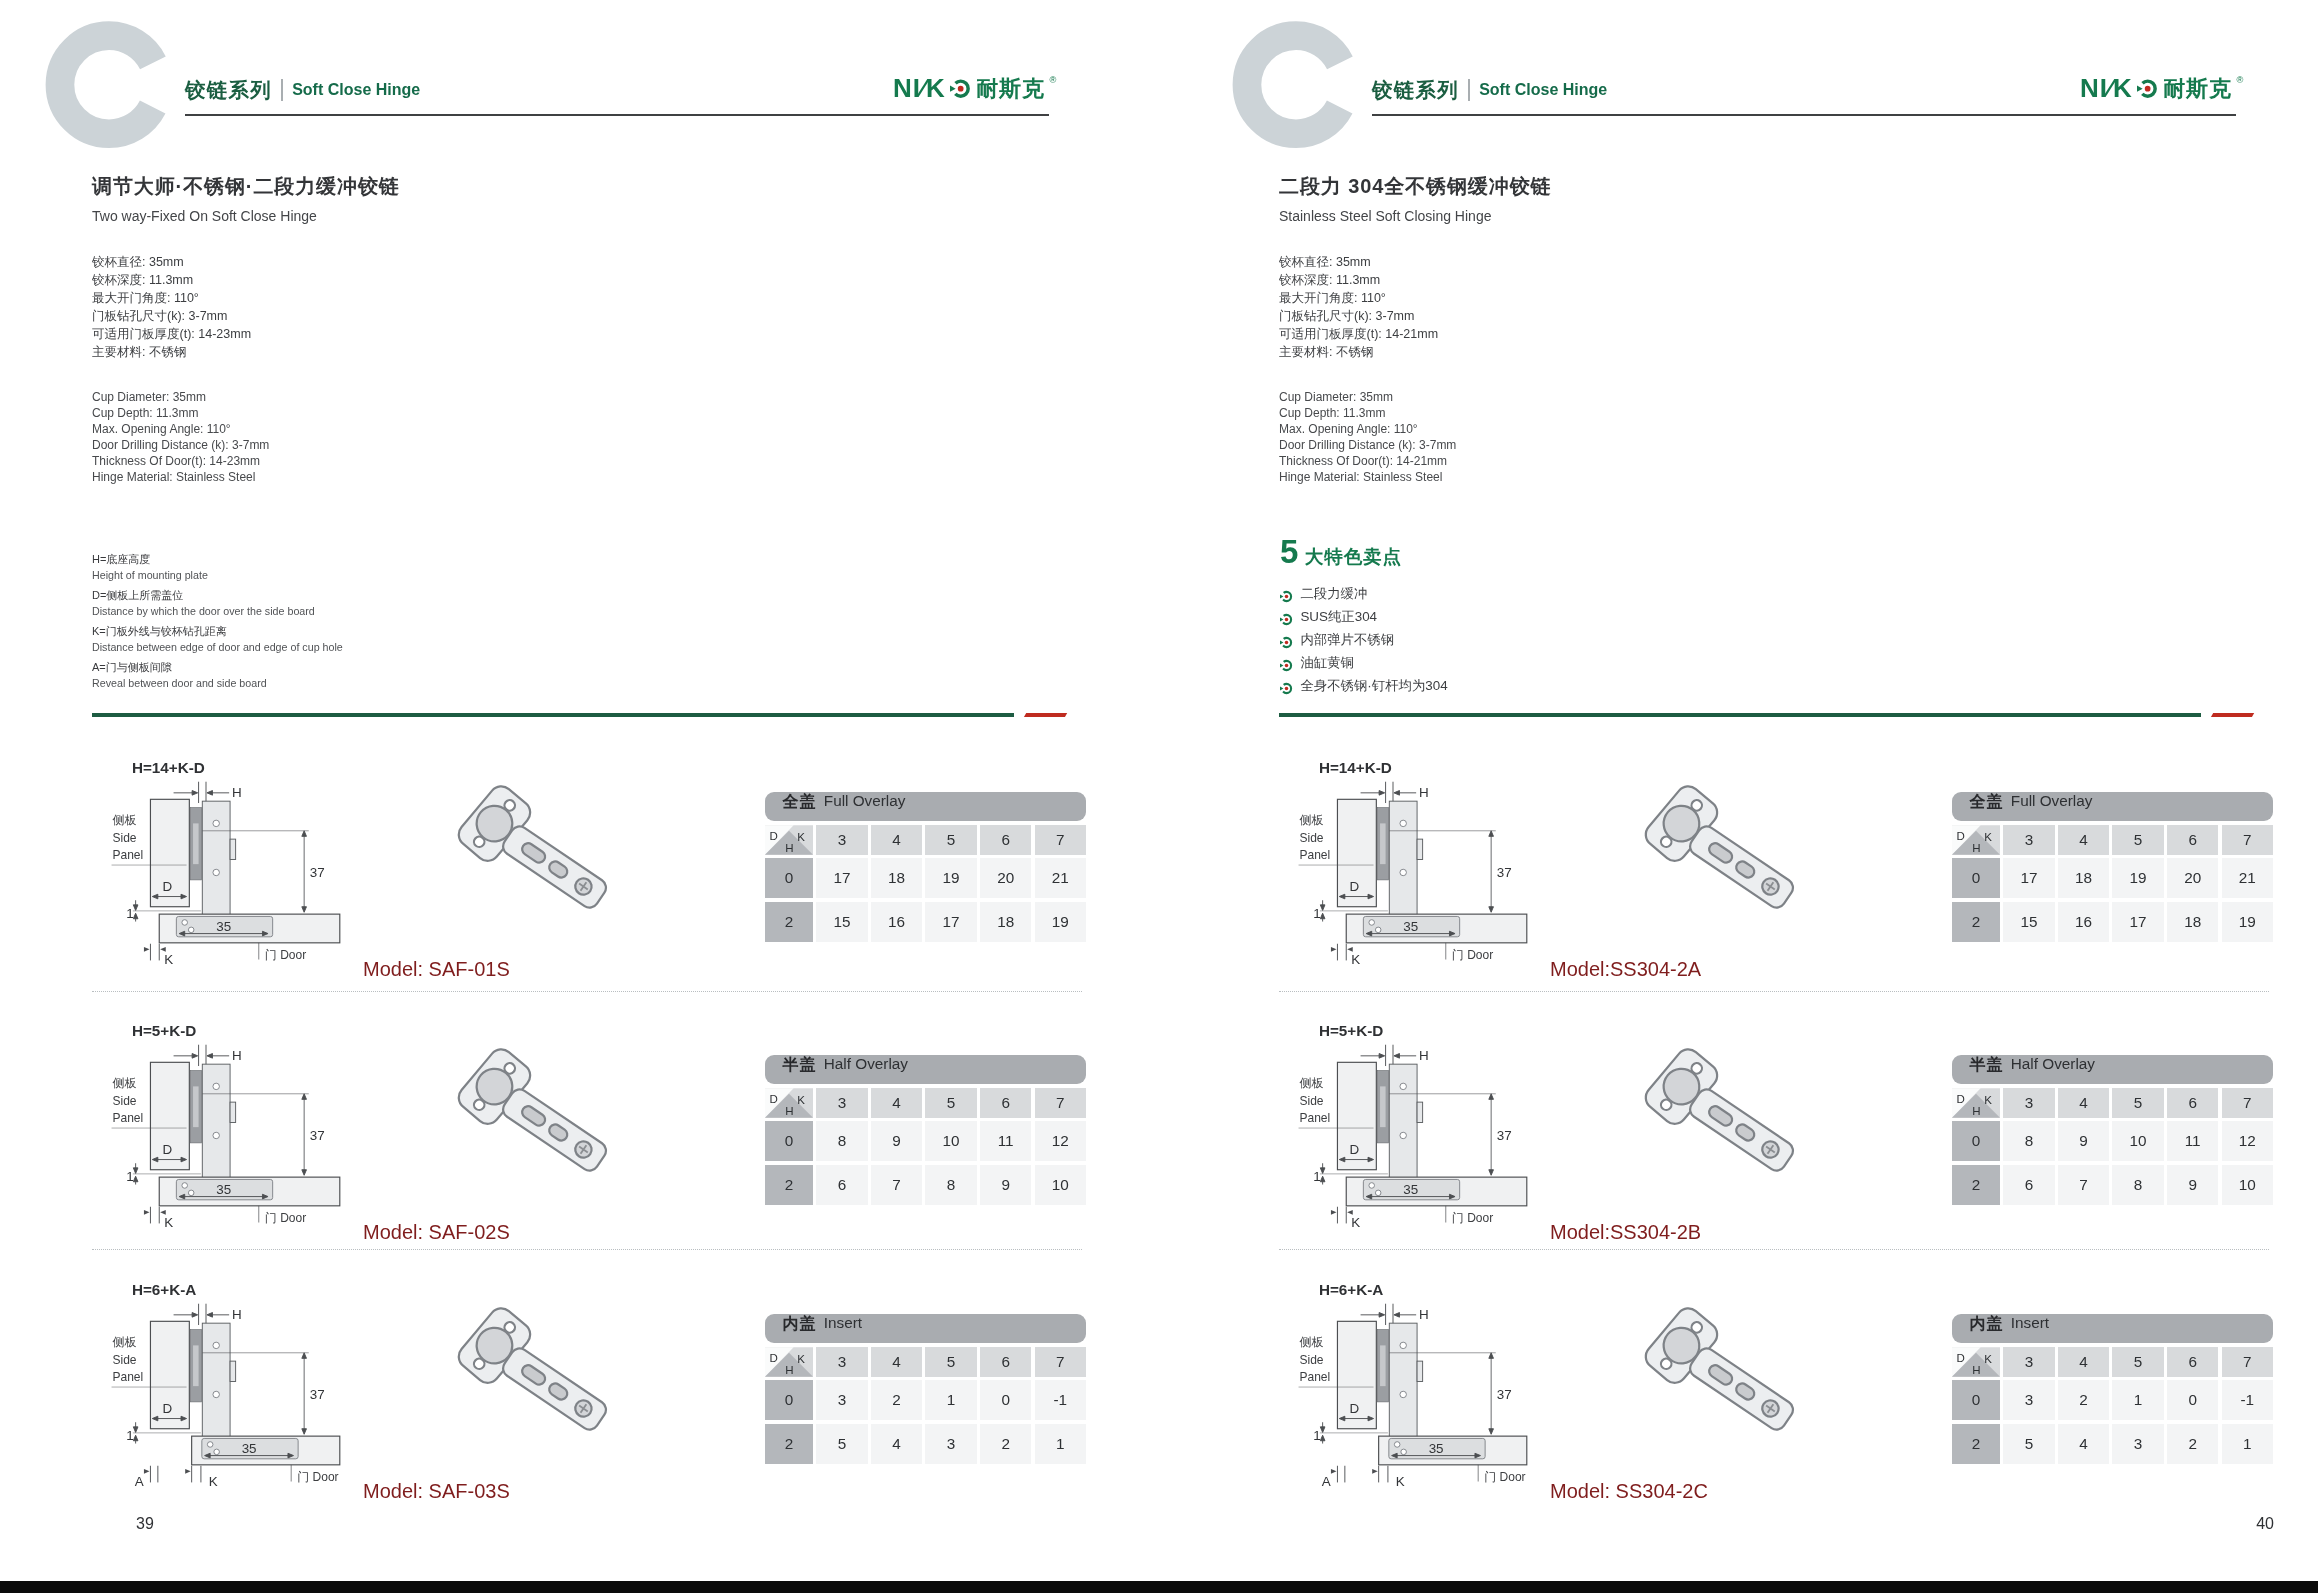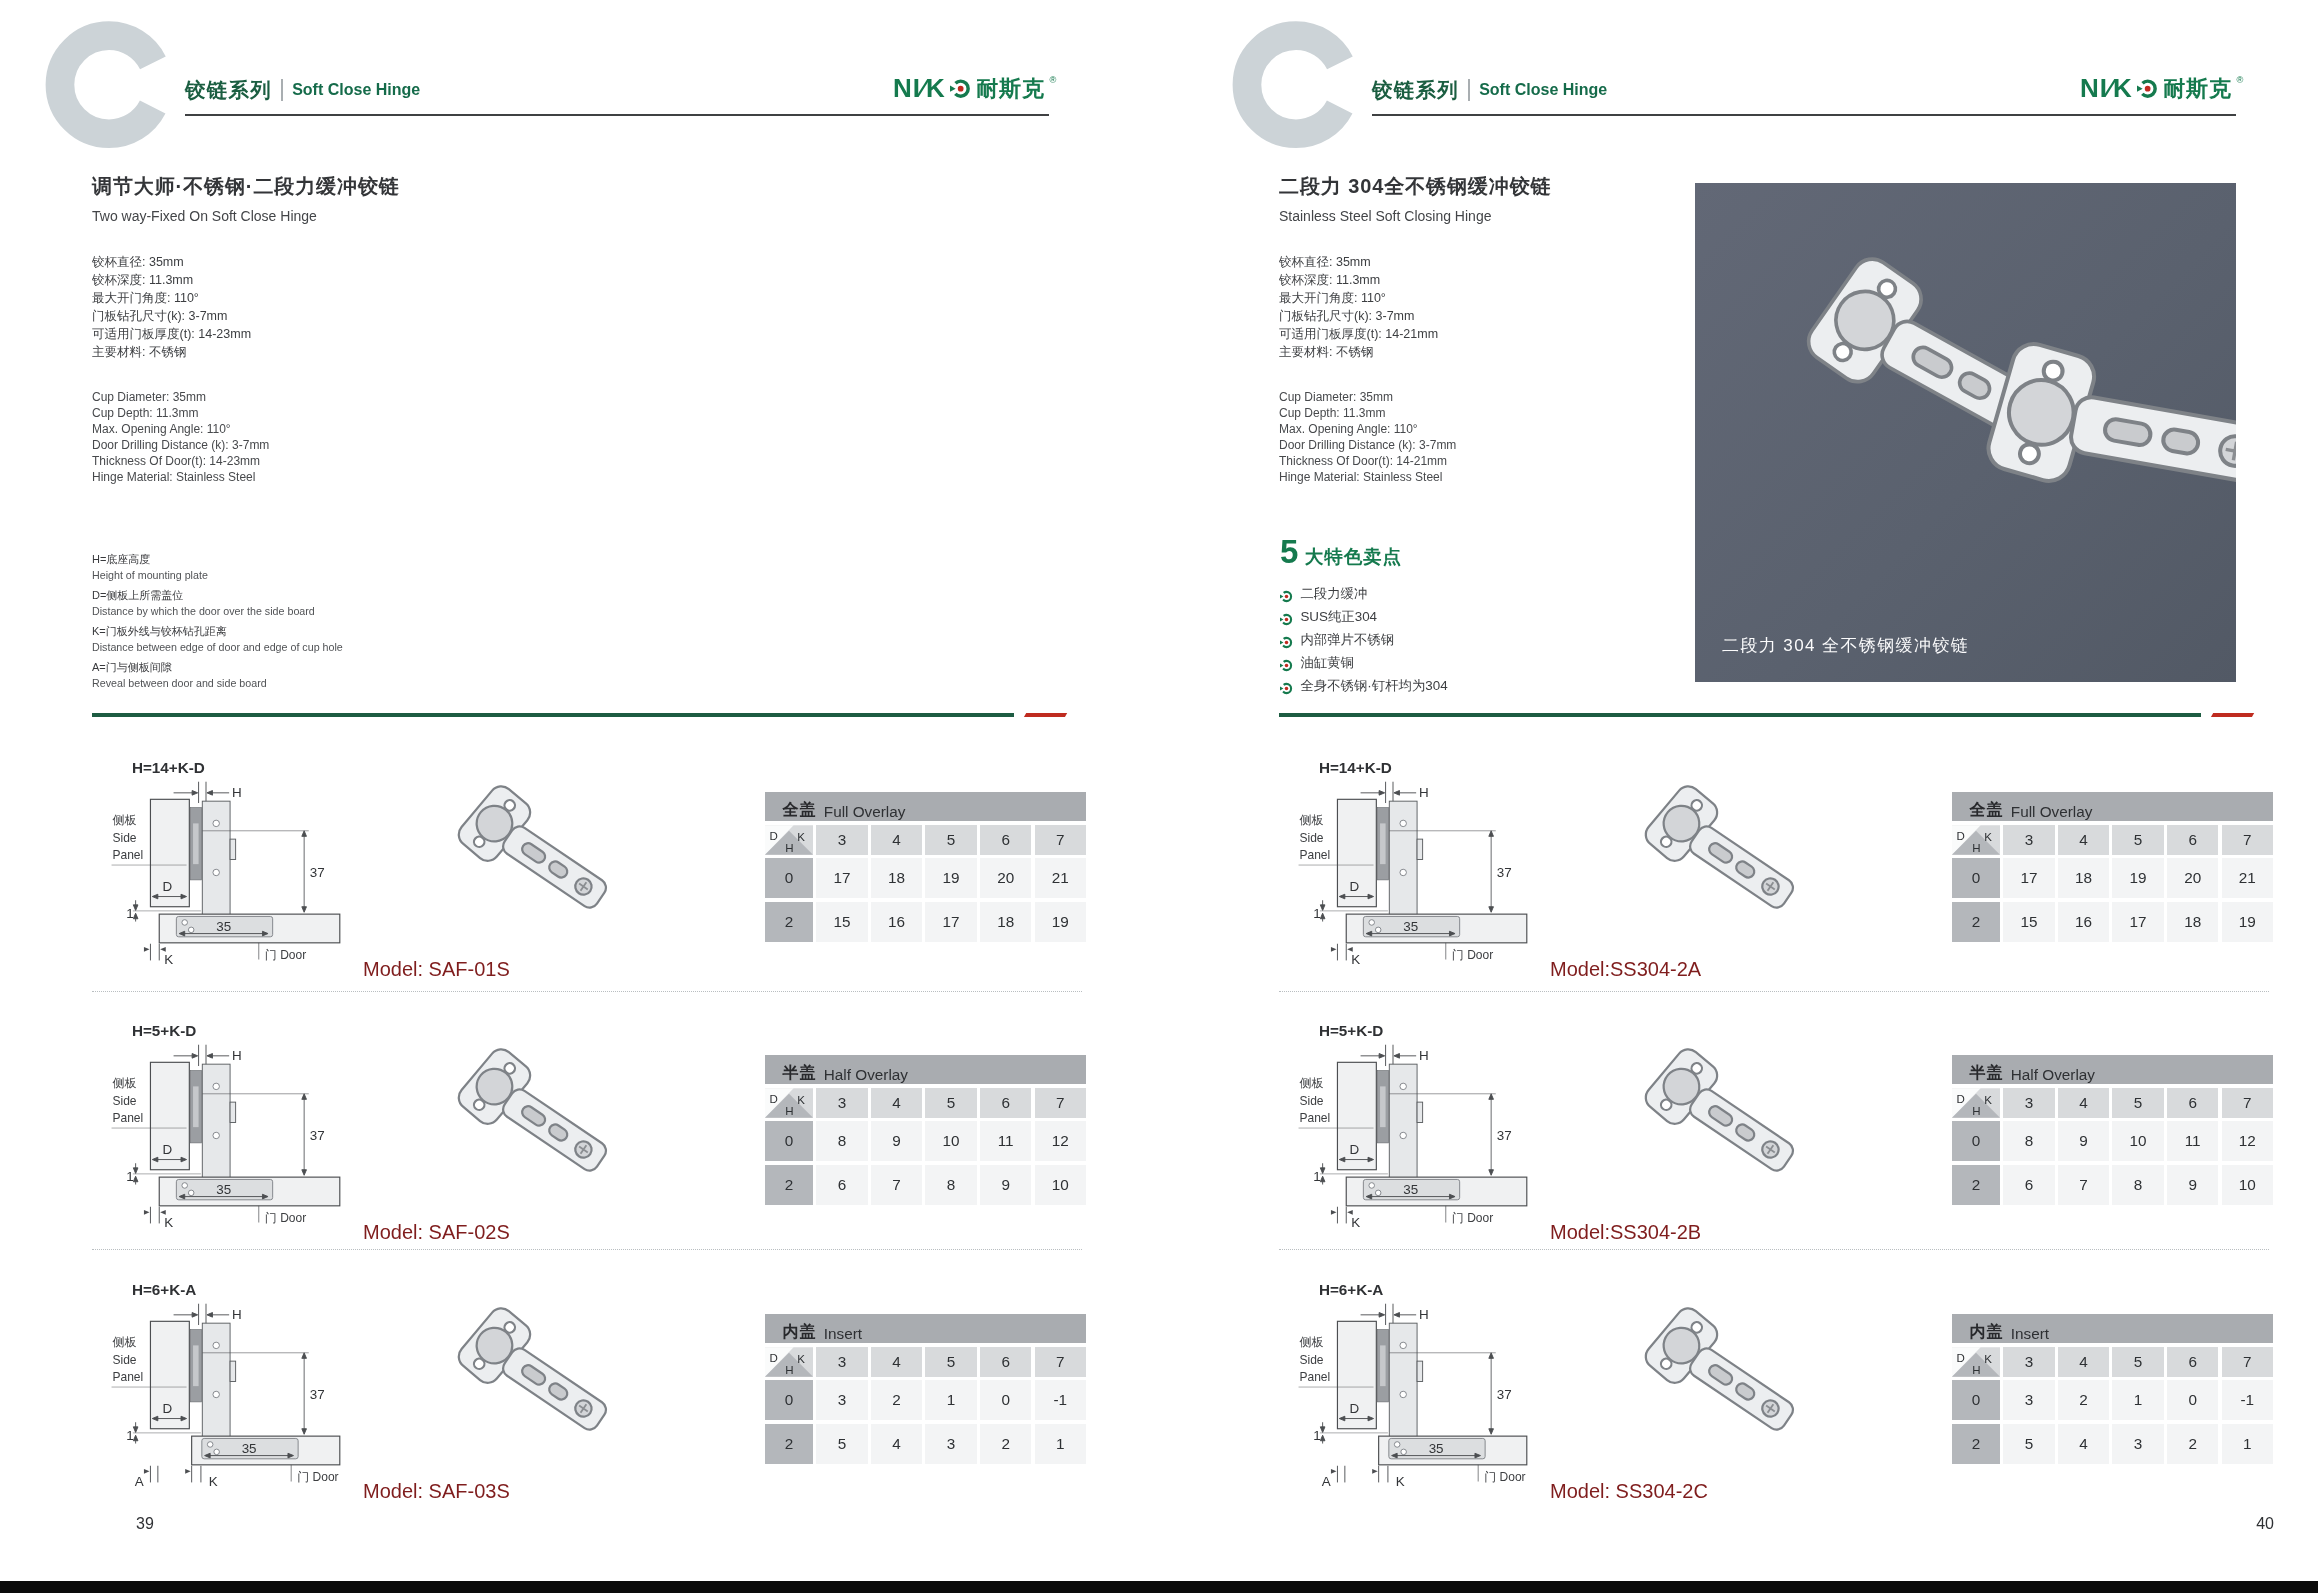--- a/index.html
+++ b/index.html
@@ -54,21 +54,21 @@
   .divider { position:absolute; left:92px; top:713px; width:990px; height:4.2px; }
   .divider .gr { position:absolute; left:0; top:0; width:922px; height:4.2px; background:#1d5c42; }
   .divider .rd { position:absolute; left:933px; top:0; width:41px; height:4.2px; background:#bf2b1f; transform:skewX(-30deg); }
 
   
   .product-row { position:absolute; left:92px; width:990px; height:260px; }
   .diag-slot  { position:absolute; left:14px; top:4.6px; width:250px; height:213px; }
   .hinge-slot { position:absolute; left:306px; top:18.5px; width:269px; height:181px; }
   .model { position:absolute; left:271px; top:210px; font-size:20px; color:#7f1d1d; }
   .ptable { position:absolute; left:673px; top:44px; width:321px; }
-  .pt-title { height:29px; background:#a9acb0; display:flex; align-items:flex-end; padding-left:17.6px; gap:7.4px; }
+  .pt-title { height:29px; background:#a9acb0; display:flex; align-items:flex-start; padding-left:17.6px; gap:7.4px;border-radius:9px; }
   .pt-cn { font-size:16px; font-weight:700; color:#28292c; letter-spacing:0.9px; }
   .pt-en { font-size:15.3px; font-weight:500; color:#2e3033; }
   .pt-grid { margin-top:3.7px; display:grid; grid-template-columns:48px repeat(5,1fr);
              grid-template-rows:30px 40px 40px; column-gap:3.2px; row-gap:3.7px; }
   .pt-grid .cell { display:flex; align-items:center; justify-content:center; font-size:15.3px; color:#2e3134; }
   .pth { background:#d8dadc; }
   .ptr { background:#b4b7bb; }
   .ptd { background:#f3f4f5; font-size:16px; }
   .row-sep { position:absolute; left:92px; width:990px; border-top:1.4px dotted #b9bec1; }
 
@@ -535,27 +535,20 @@
         </div>
         <div class="feat-item">
           <svg width="13" height="13" viewBox="-17 -17 34 34">
             <use href="#targetIcon"></use>
           </svg>
           <span>全身不锈钢·钉杆均为304</span>
         </div>
       </div>
   </div>
 
-  <div class="photo">
-    <svg class="photo-art" width="541" height="499" viewBox="0 0 1166 1076">
-      <use href="#hingeSym" transform="translate(300,250) rotate(35) scale(2.6)"></use>
-      <use href="#hingeSym" transform="translate(660,470) rotate(16) scale(2.9)"></use>
-    </svg>
-    <div class="photo-caption">二段力 304 全不锈钢缓冲铰链</div>
-  </div>
 
   <div class="divider">
     <div class="gr"></div>
     <div class="rd"></div>
   </div>
 
   <div class="products-host">
       <div class="product-row" style="top: 748px;">
     <div class="diag-slot"><svg width="250" height="213" viewBox="0 0 540 460">
             <g stroke="#4c4e51" stroke-width="2" fill="none">

